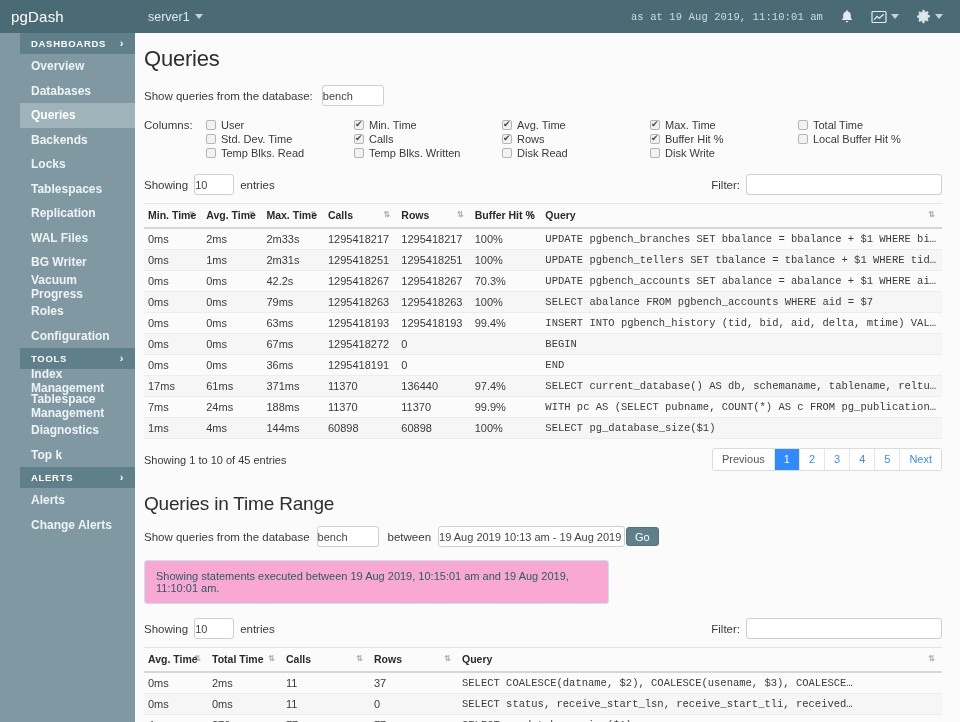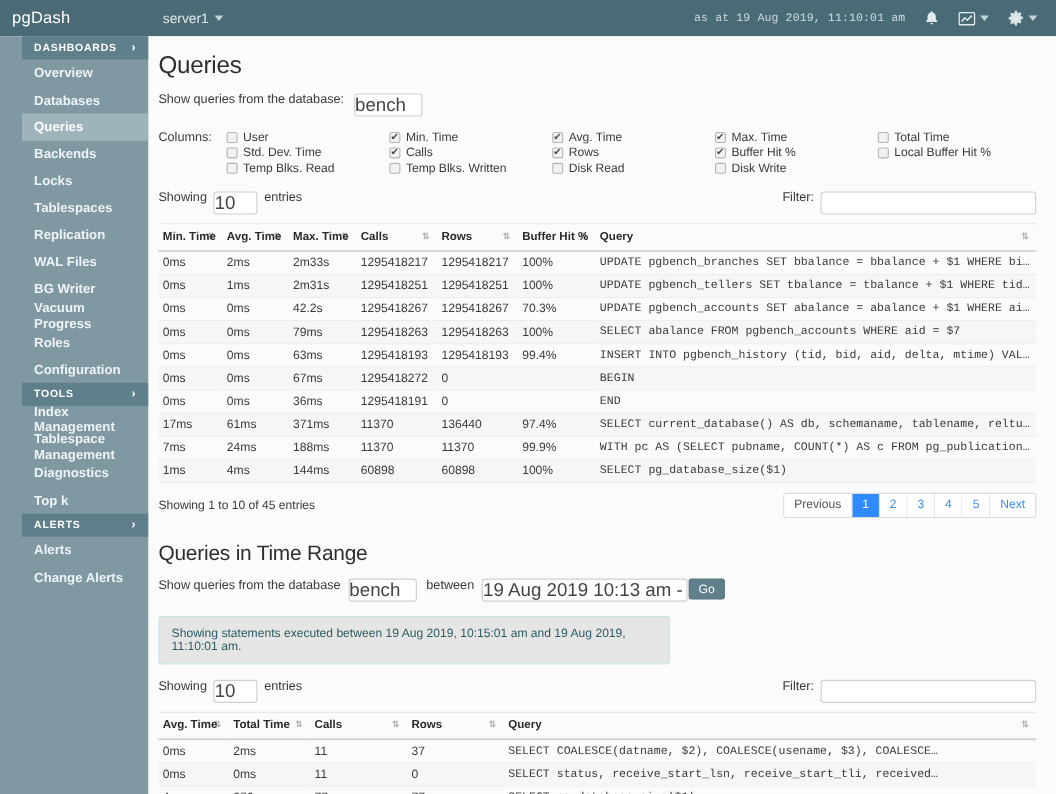--- a/index.html
+++ b/index.html
@@ -70,26 +70,26 @@
     overflow: hidden;
   }
   h1.page-title {
     font-size: 22px; font-weight: normal; color: #2e2e2e;
     margin-bottom: 13px; letter-spacing: -.2px;
   }
   h2.section-title {
     font-size: 19px; font-weight: normal; color: #2e2e2e;
     margin-bottom: 11px; letter-spacing: -.2px;
   }
-  .row-inline { display: flex; align-items: flex-start; }
+  .row-inline { display: flex; align-items: center; }
   .lbl { font-size: 11.5px; color: #3a3a3a; }
 
   input.txt {
     border: 1px solid #cfcfcf; background: #fff; border-radius: 3px;
-    height: 21px; padding: 0 0; font-size: 17px;
+    height: 21px; padding: 0 0; font-size: 11px;
     font-family: "Liberation Sans", sans-serif; color: #444;
   }
   .db-input { width: 62px; margin-left: 9px; }
   .db-input2 { width: 62px; margin-left: 7px; }
   .range-input { width: 187px; margin-left: 7px; }
   .entries-input { width: 40px; margin: 0 6px; text-align: left; }
   .filter-input { width: 196px; margin-left: 6px; height: 21px; }
 
   .go-btn {
     margin-left: 1px; height: 19px; padding: 0 8px;
@@ -164,21 +164,21 @@
     padding: 4px 9px; font-size: 11px; color: #3d8ff2;
     border-right: 1px solid #e6e6e6; cursor: pointer; background: #ffffff;
     line-height: 13px;
   }
   .pager div:last-child { border-right: none; }
   .pager div.prev { color: #555; }
   .pager div.next { color: #3d8ff2; }
   .pager div.active { background: #2f8bff; color: #ffffff; }
 
   .info-banner {
-    margin-top: 13px; background: #e5e5e5; border: 1px solid #c4e6ea;
+    margin-top: 13px; background: #f9a8d4; border: 1px solid #c4e6ea;
     border-radius: 3px; padding: 9px 11px; font-size: 11px;
     color: #2b5c63; width: 465px;
   }
   .sec2 { margin-top: 22px; }
 </style>
 </head>
 <body>
 
 <div id="app">
 

